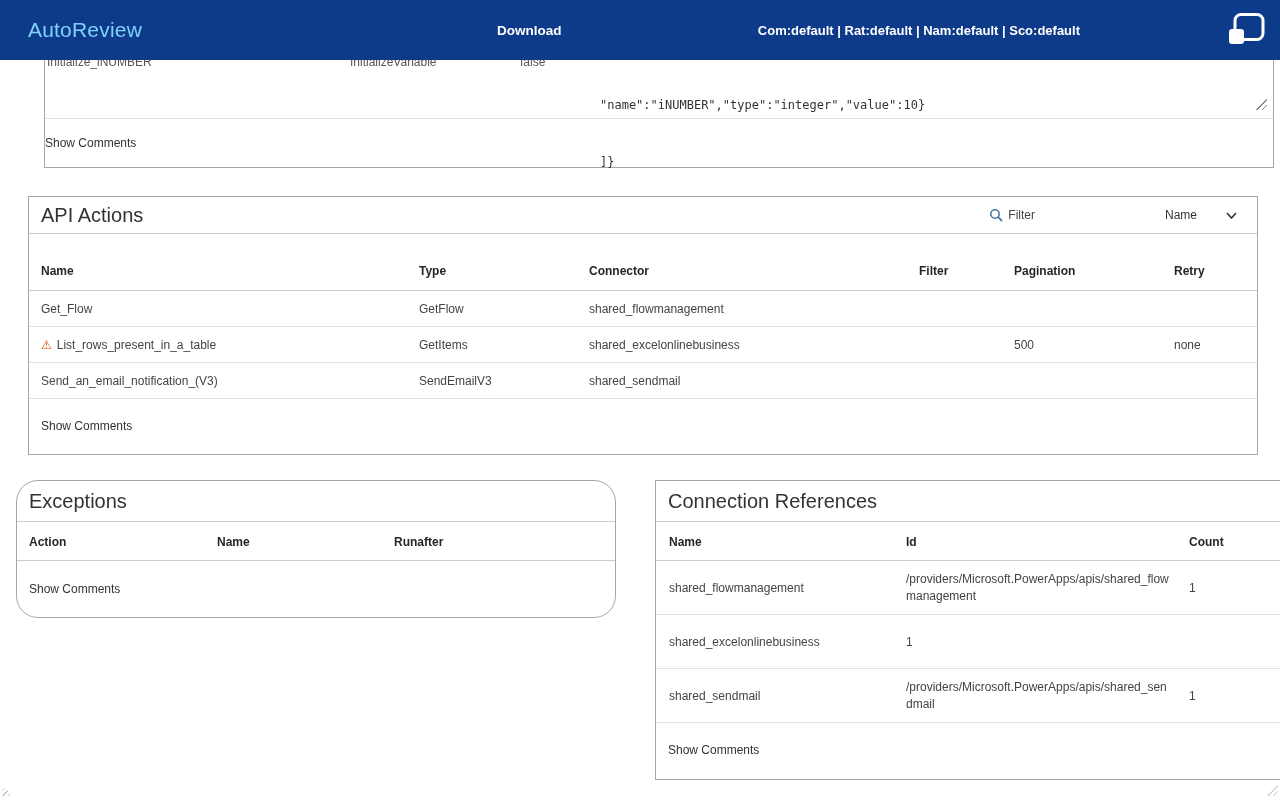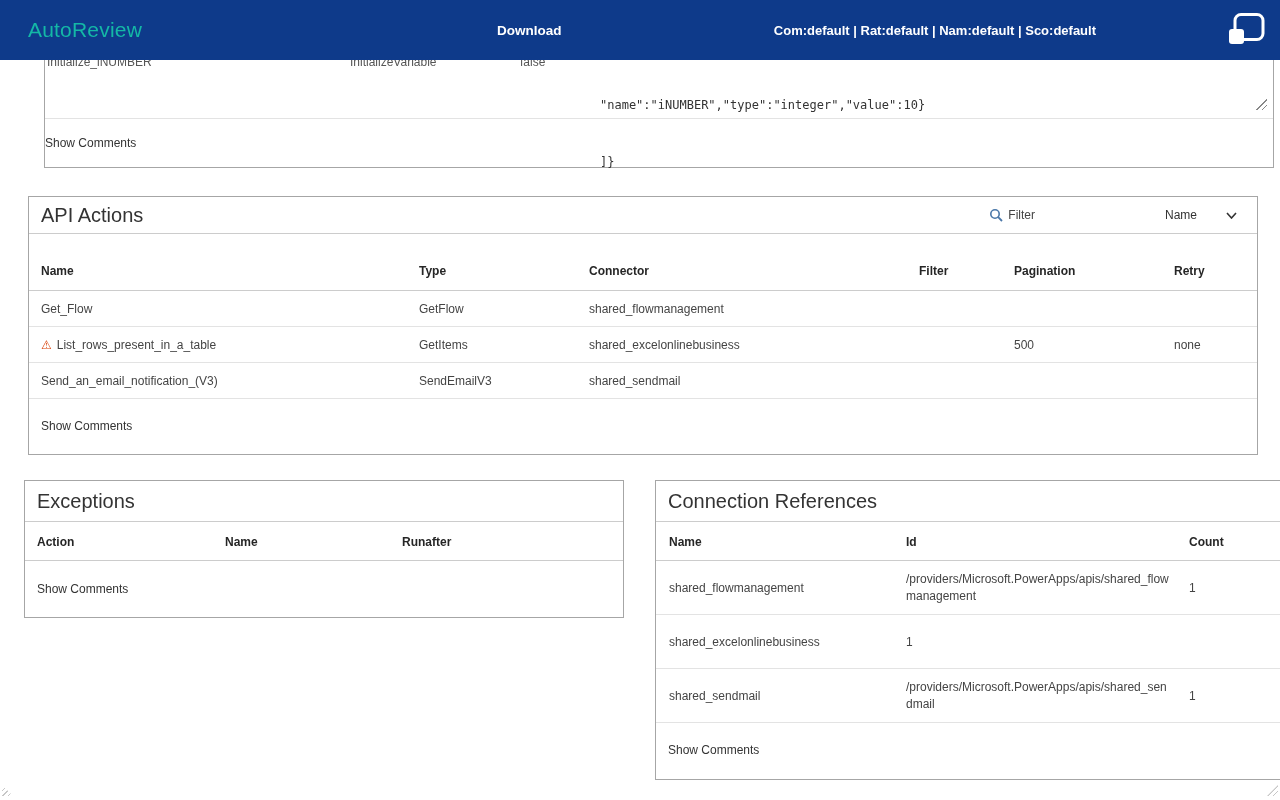--- a/index.html
+++ b/index.html
@@ -12,40 +12,40 @@
     color: #444;
   }
 
   
   .app-header {
     position: absolute; top:0; left:0; width:1280px; height:60px;
     background: #0e3a8a; z-index: 50;
   }
   .brand {
     position:absolute; left:28px; top:50%; transform:translateY(-50%);
-    color:#14b8a6; font-size:21px; font-weight:400; letter-spacing:.2px;
+    color:#7dd3fc; font-size:21px; font-weight:400; letter-spacing:.2px;
   }
   .download {
     position:absolute; left:497px; top:50%; transform:translateY(-50%);
     color:#fff; font-size:13.5px; font-weight:700; cursor:pointer;
   }
   .defaults {
-    position:absolute; right:184px; top:50%; transform:translateY(-50%);
+    position:absolute; right:200px; top:50%; transform:translateY(-50%);
     color:#fff; font-size:13px; font-weight:600; cursor:pointer;
   }
   .logo-icon { position:absolute; right:14px; top:12px; cursor:pointer; }
 
   
   .card {
     position:absolute; background:#fff;
     border:1px solid #a6a6a6;
   }
   .top-card  { left:44px; top:30px;  width:1230px; height:138px; z-index:1; }
   .api-card  { left:28px; top:196px; width:1230px; height:259px; }
-  .exc-card  { left:24px; top:480px; width:600px;  height:138px; }
+  .exc-card  { left:16px; top:480px; width:600px;  height:138px;border-radius:22px; }
   .ref-card  { left:655px; top:480px; width:636px; height:300px; }
 
   .card-titlebar {
     display:flex; align-items:center; padding:0 12px;
     border-bottom:1px solid #ccc;
     gap:25px;
   }
   .api-card .card-titlebar { height:37px; }
   .exc-card .card-titlebar, .ref-card .card-titlebar { height:41px; }
   .card-title { font-size:20px; font-weight:400; color:#333; }

